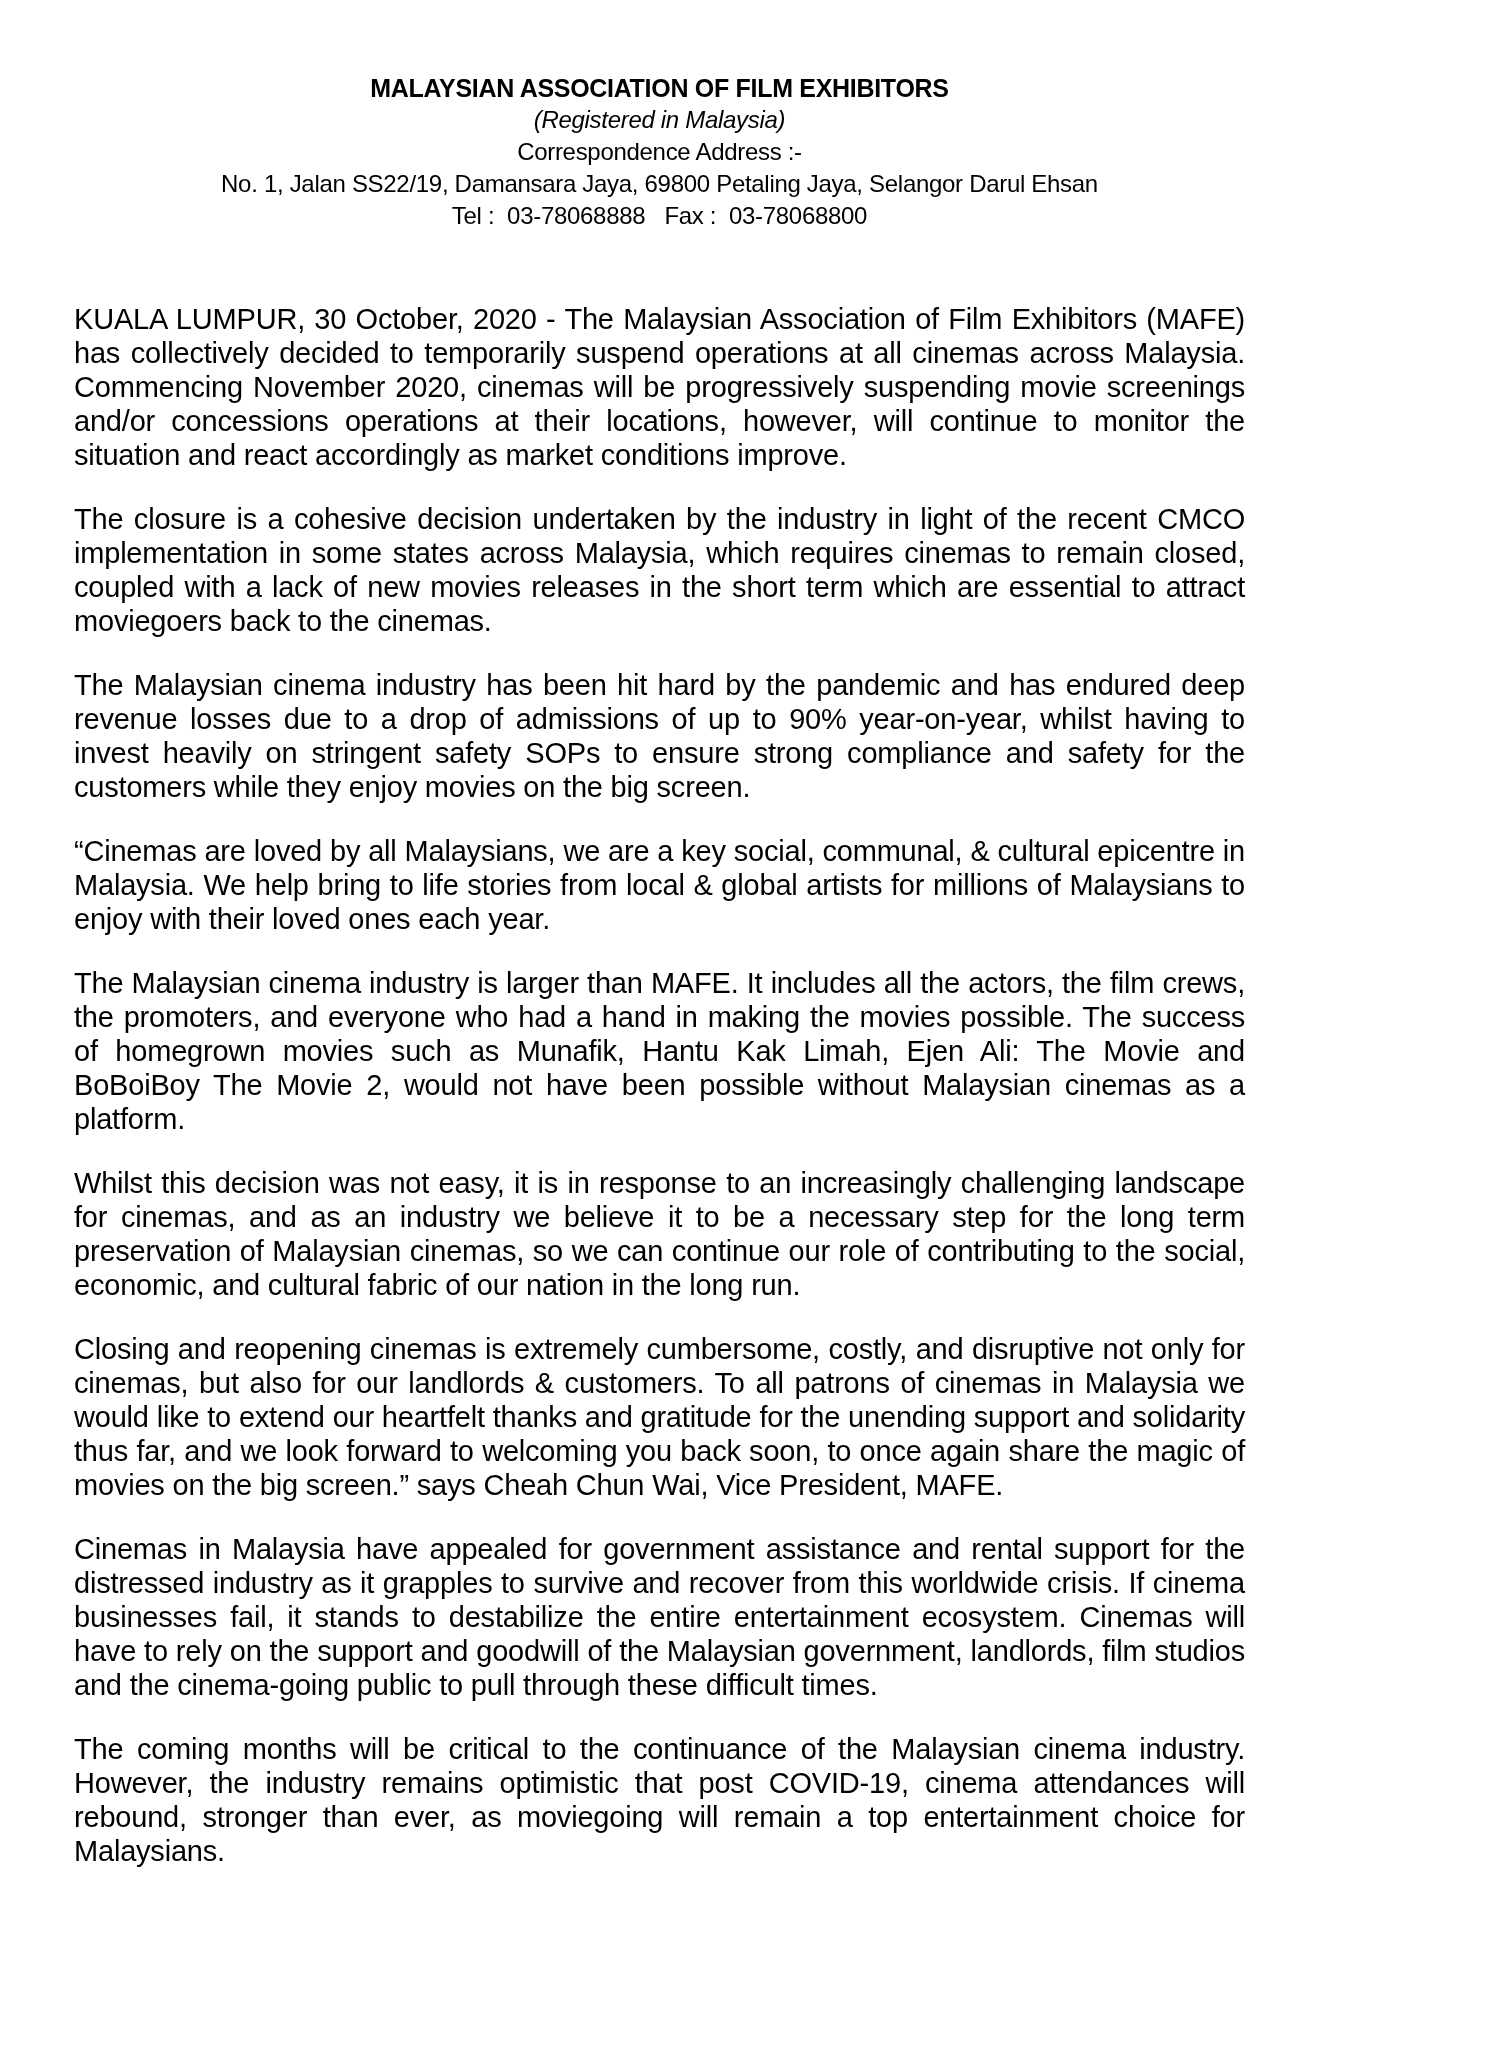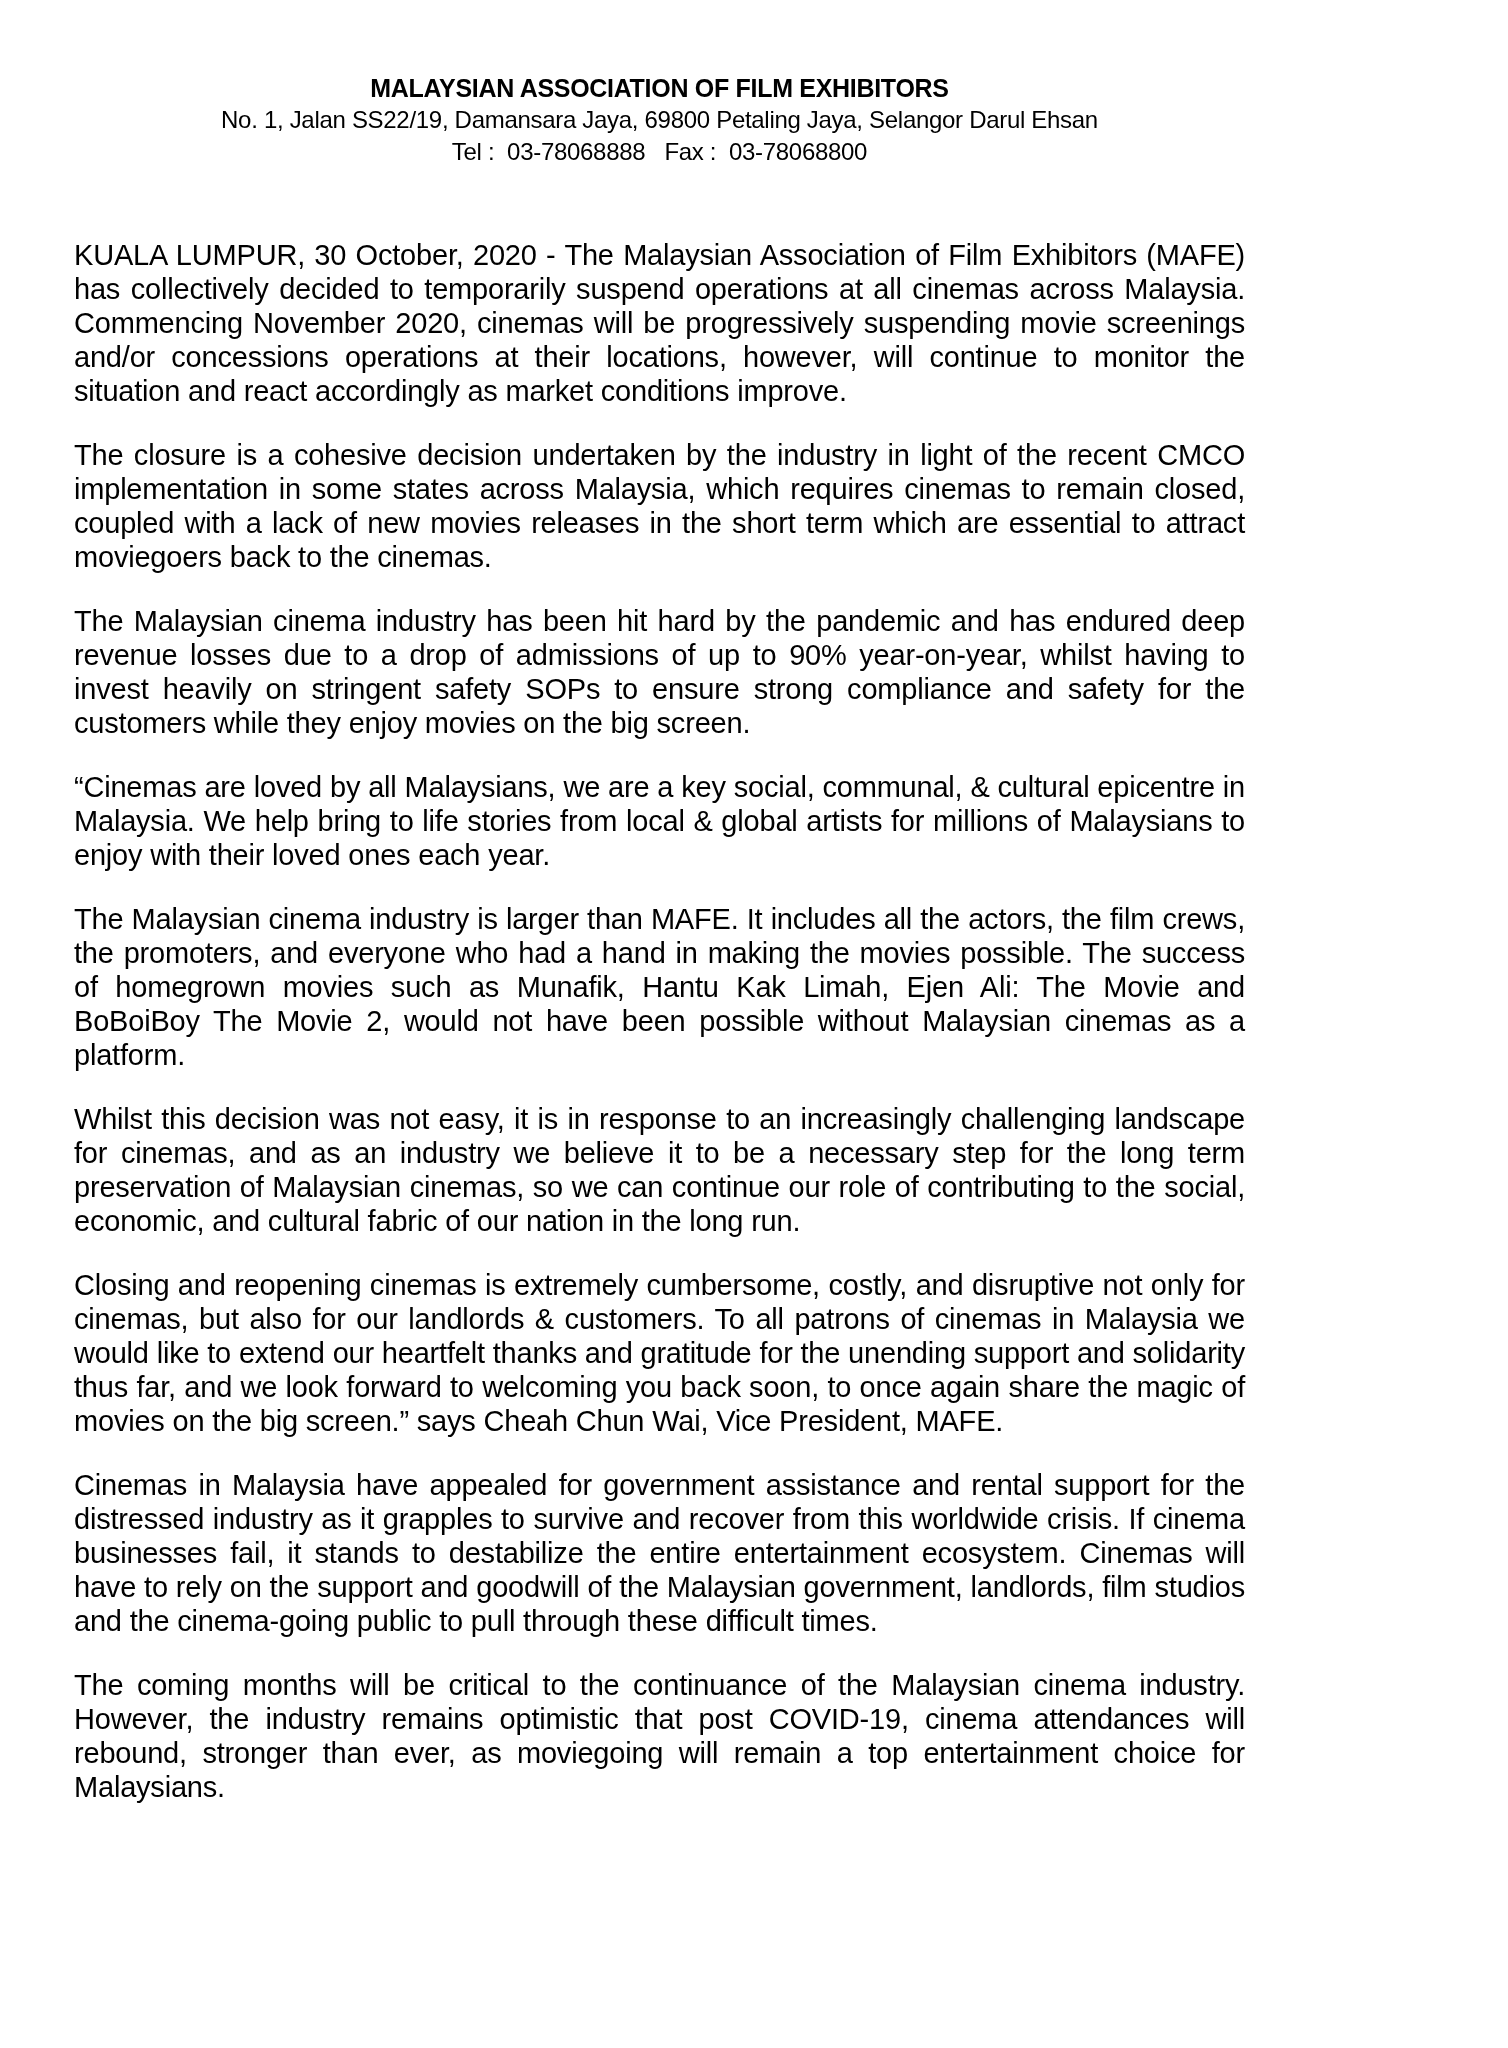--- a/index.html
+++ b/index.html
@@ -61,20 +61,22 @@
   .run-b { font-weight: normal; }
   .run-i { }
 </style>
 </head>
 <body>
 
 <div class="page">
 
   <header class="letterhead">
     <div class="org">MALAYSIAN ASSOCIATION OF FILM EXHIBITORS</div>
+    <div class="reg">(Registered in Malaysia)</div>
+    <div class="corr">Correspondence Address :-</div>
     <div class="address">No. 1, Jalan SS22/19, Damansara Jaya, 69800 Petaling Jaya, Selangor Darul Ehsan</div>
     <div class="telfax">Tel :  03-78068888   Fax :  03-78068800</div>
   </header>
 
 
   <main class="body-text">
     <p><span class="run-b">KUALA LUMPUR, 30 October, 2020 - </span><span>The Malaysian Association of Film Exhibitors (MAFE) has collectively decided to temporarily suspend operations at all cinemas across Malaysia. Commencing November 2020, cinemas will be progressively suspending movie screenings and/or concessions operations at their locations, however, will continue to monitor the situation and react accordingly as market conditions improve.</span></p>
     <p><span>The closure is a cohesive decision undertaken by the industry in light of the recent CMCO implementation in some states across Malaysia, which requires cinemas to remain closed, coupled with a lack of new movies releases in the short term which are essential to attract moviegoers back to the cinemas.</span></p>
     <p><span>The Malaysian cinema industry has been hit hard by the pandemic and has endured deep revenue losses due to a drop of admissions of up to 90% year-on-year, whilst having to invest heavily on stringent safety SOPs to ensure strong compliance and safety for the customers while they enjoy movies on the big screen.</span></p>
     <p><span>“Cinemas are loved by all Malaysians, we are a key social, communal, &amp; cultural epicentre in Malaysia. We help bring to life stories from local &amp; global artists for millions of Malaysians to enjoy with their loved ones each year.</span></p>

